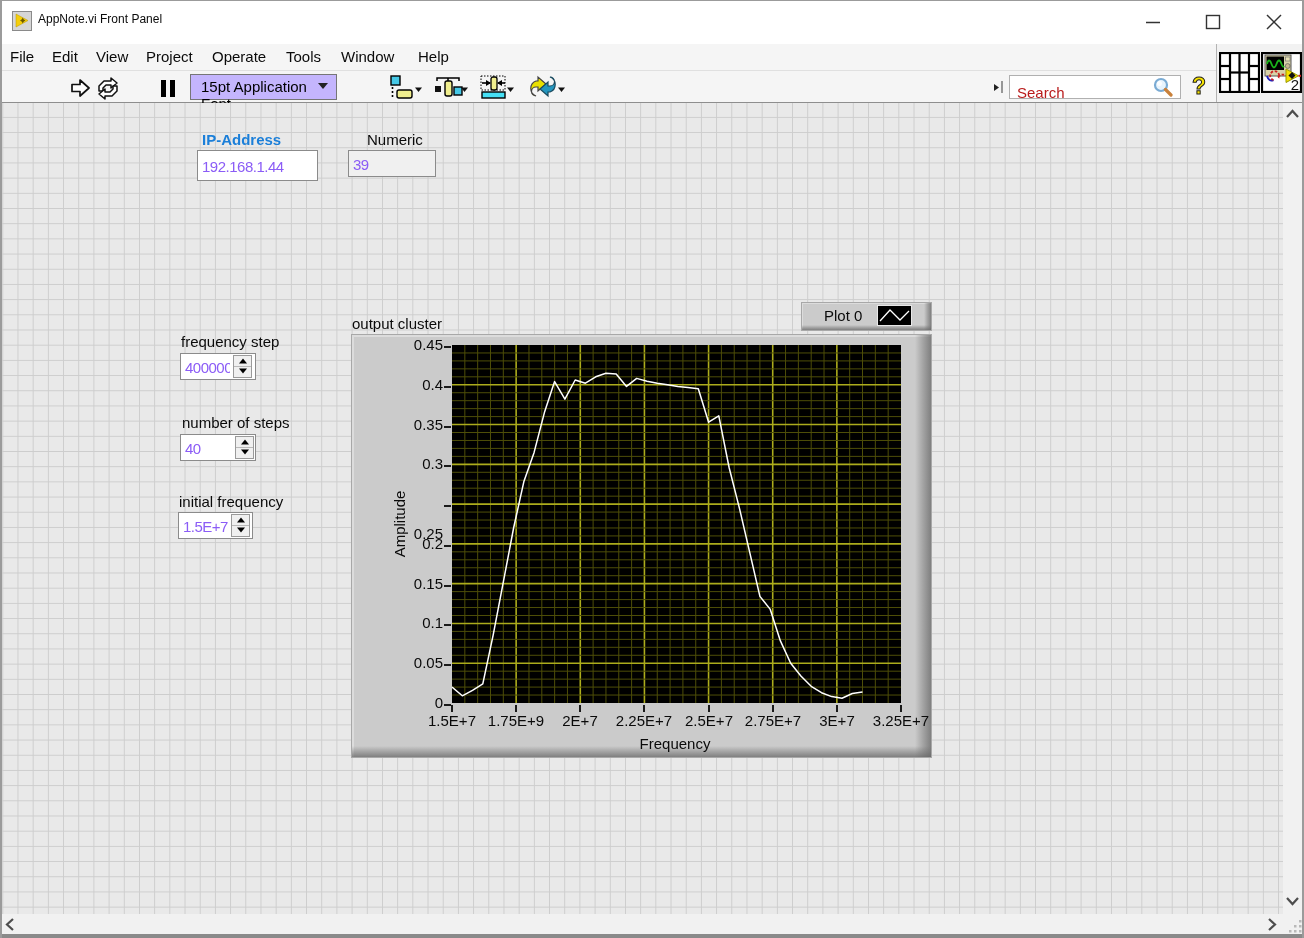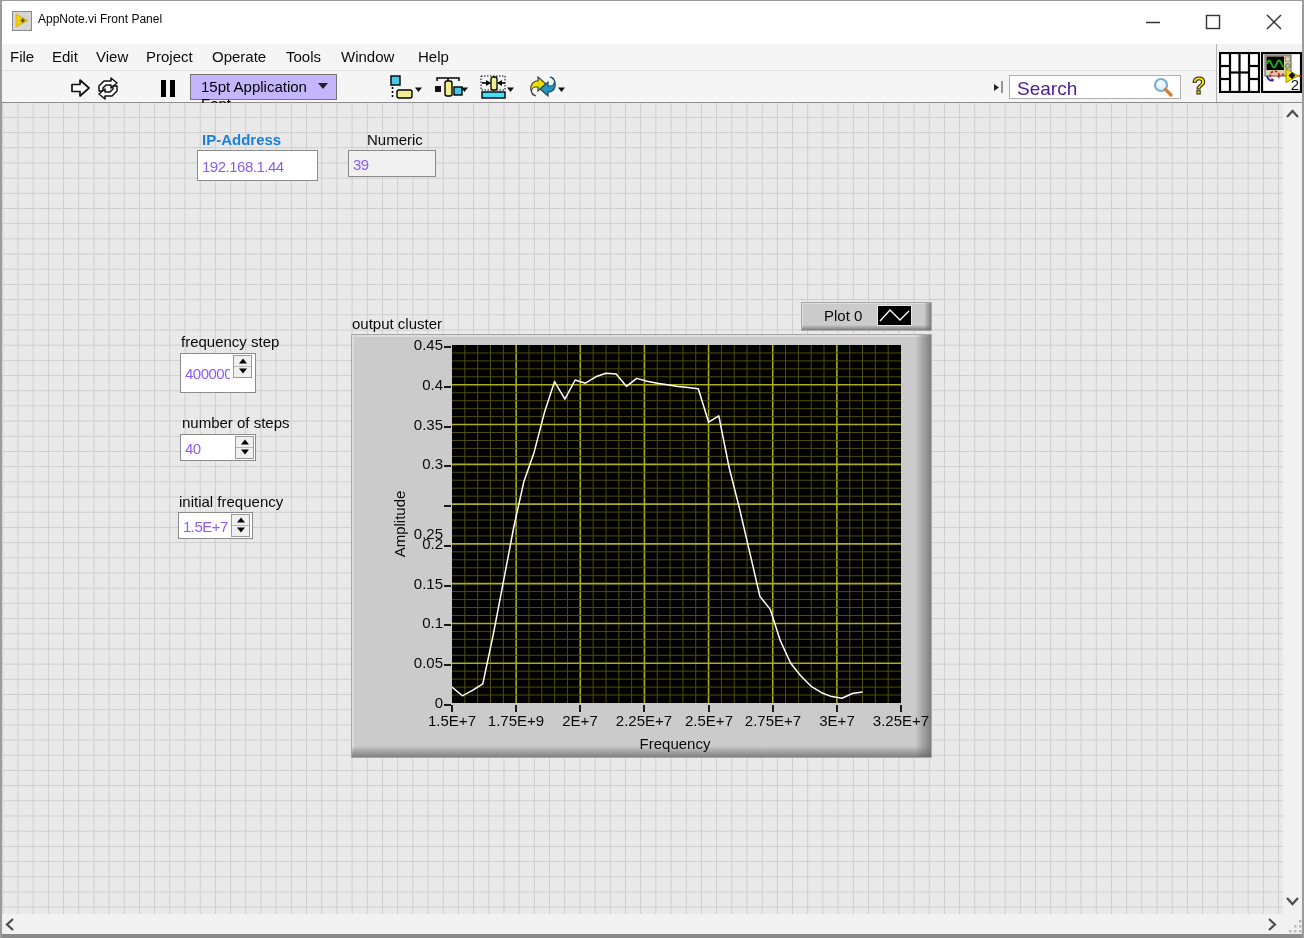--- a/index.html
+++ b/index.html
@@ -106,21 +106,21 @@
 <svg class="abs" style="left:529px;top:75px" width="36" height="26">
 <path d="M7 21 a8 8 0 0 1 0 -15 l2 0 l0 -4 l8 7 l-8 7 l0 -4 l-2 0 a4 4 0 0 0 0 9 z" fill="#e8e000" stroke="#444" stroke-width="1.2"></path>
 <path d="M21 2 a8 8 0 0 1 0 15 l-2 0 l0 4 l-8 -7 l8 -7 l0 4 l2 0 a4 4 0 0 0 0 -9 z" fill="#2596be" stroke="#1a4a5e" stroke-width="1.2"></path>
 <polygon points="29,12.5 36,12.5 32.5,17" fill="#111"></polygon>
   </svg>
 <svg class="abs" style="left:993px;top:80px" width="14" height="14">
     <polygon points="1,4 6,7.5 1,11" fill="#222"></polygon>
     <line x1="9" y1="1" x2="9" y2="13" stroke="#777" stroke-width="1.5"></line>
   </svg>
 <div class="abs" style="left:1009px;top:75px;width:172px;height:24px;background:#fff;border:1px solid #b0b0b0">
-<span style="position:absolute;left:7px;top:2px;font-size:19px;color:#4c1d95">Search</span>
+<span style="position:absolute;left:7px;top:8px;font-size:15px;color:#b91c1c">Search</span>
 <svg style="position:absolute;right:6px;top:1px" width="22" height="20">
 <circle cx="9" cy="8" r="6" fill="#e8f4fd" stroke="#7aabd4" stroke-width="2.2"></circle>
 <circle cx="7.5" cy="6.5" r="2.5" fill="#fdfeff" opacity="0.9"></circle>
 <line x1="13.5" y1="12.5" x2="19" y2="18" stroke="#c9813b" stroke-width="3.2" stroke-linecap="round"></line>
 </svg>
   </div>
 <svg class="abs" style="left:1188px;top:74px" width="22" height="26">
 <text x="11" y="20" font-size="23" font-weight="bold" font-family="Liberation Sans,sans-serif" text-anchor="middle" fill="#f8e400" stroke="#1a1a1a" stroke-width="1">?</text>
 </svg>
 <div id="iconzone" class="abs"></div>
@@ -153,21 +153,21 @@
 <div id="panel" class="abs"></div>
 <div class="lbl" style="left:202px;top:131px;color:#1b7fd9;font-weight:bold">IP-Address</div>
 <div class="fld" style="left:197px;top:150px;width:121px;height:31px">
     <span class="tx">192.168.1.44</span>
   </div>
 <div class="lbl" style="left:367px;top:131px">Numeric</div>
 <div class="fld" style="left:348px;top:150px;width:88px;height:27px;background:#f0f0f0">
     <span class="tx">39</span>
   </div>
 <div class="lbl" style="left:181px;top:333px">frequency step</div>
-<div class="fld" style="left:180px;top:353px;width:76px;height:40px">
+<div class="fld" style="left:180px;top:353px;width:76px;height:27px">
     <span class="tx" style="right:25px">400000</span>
   </div>
 <div class="spin" style="left:233px;top:355px;height:23px">
     <div class="u">
       <span class="tri-u"></span>
     </div>
     <div class="d">
       <span class="tri-d"></span>
     </div>
   </div>

